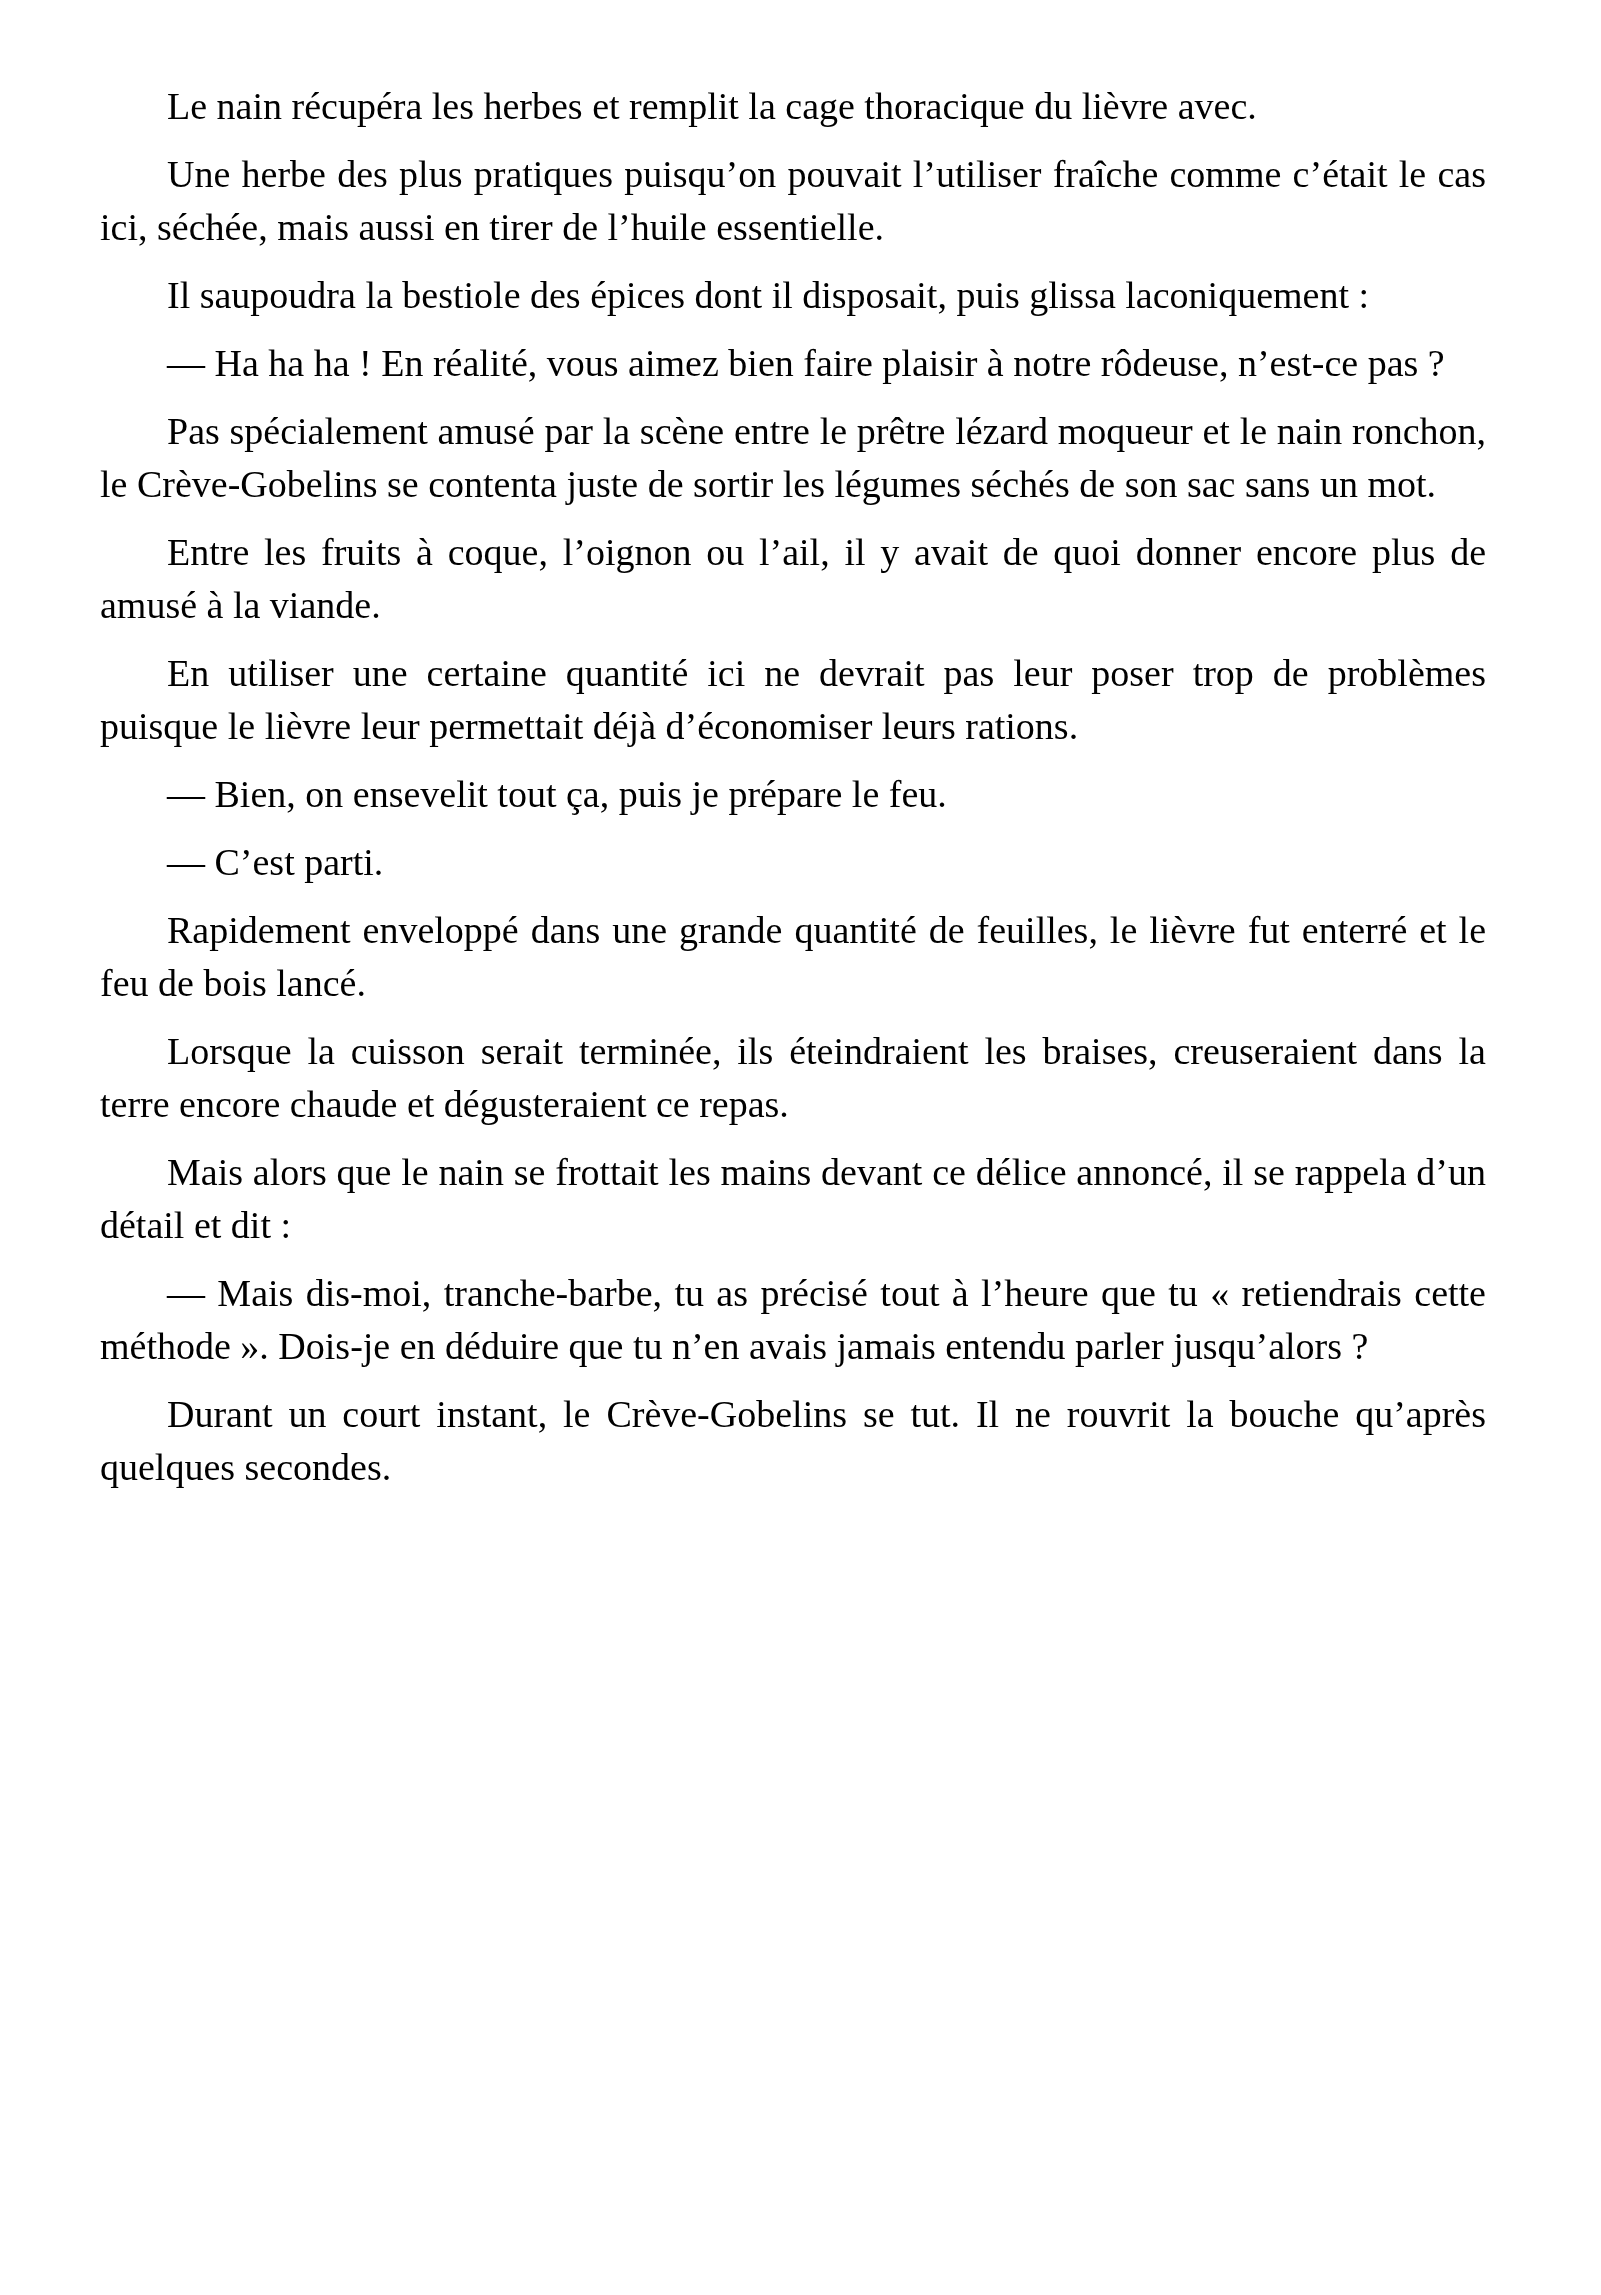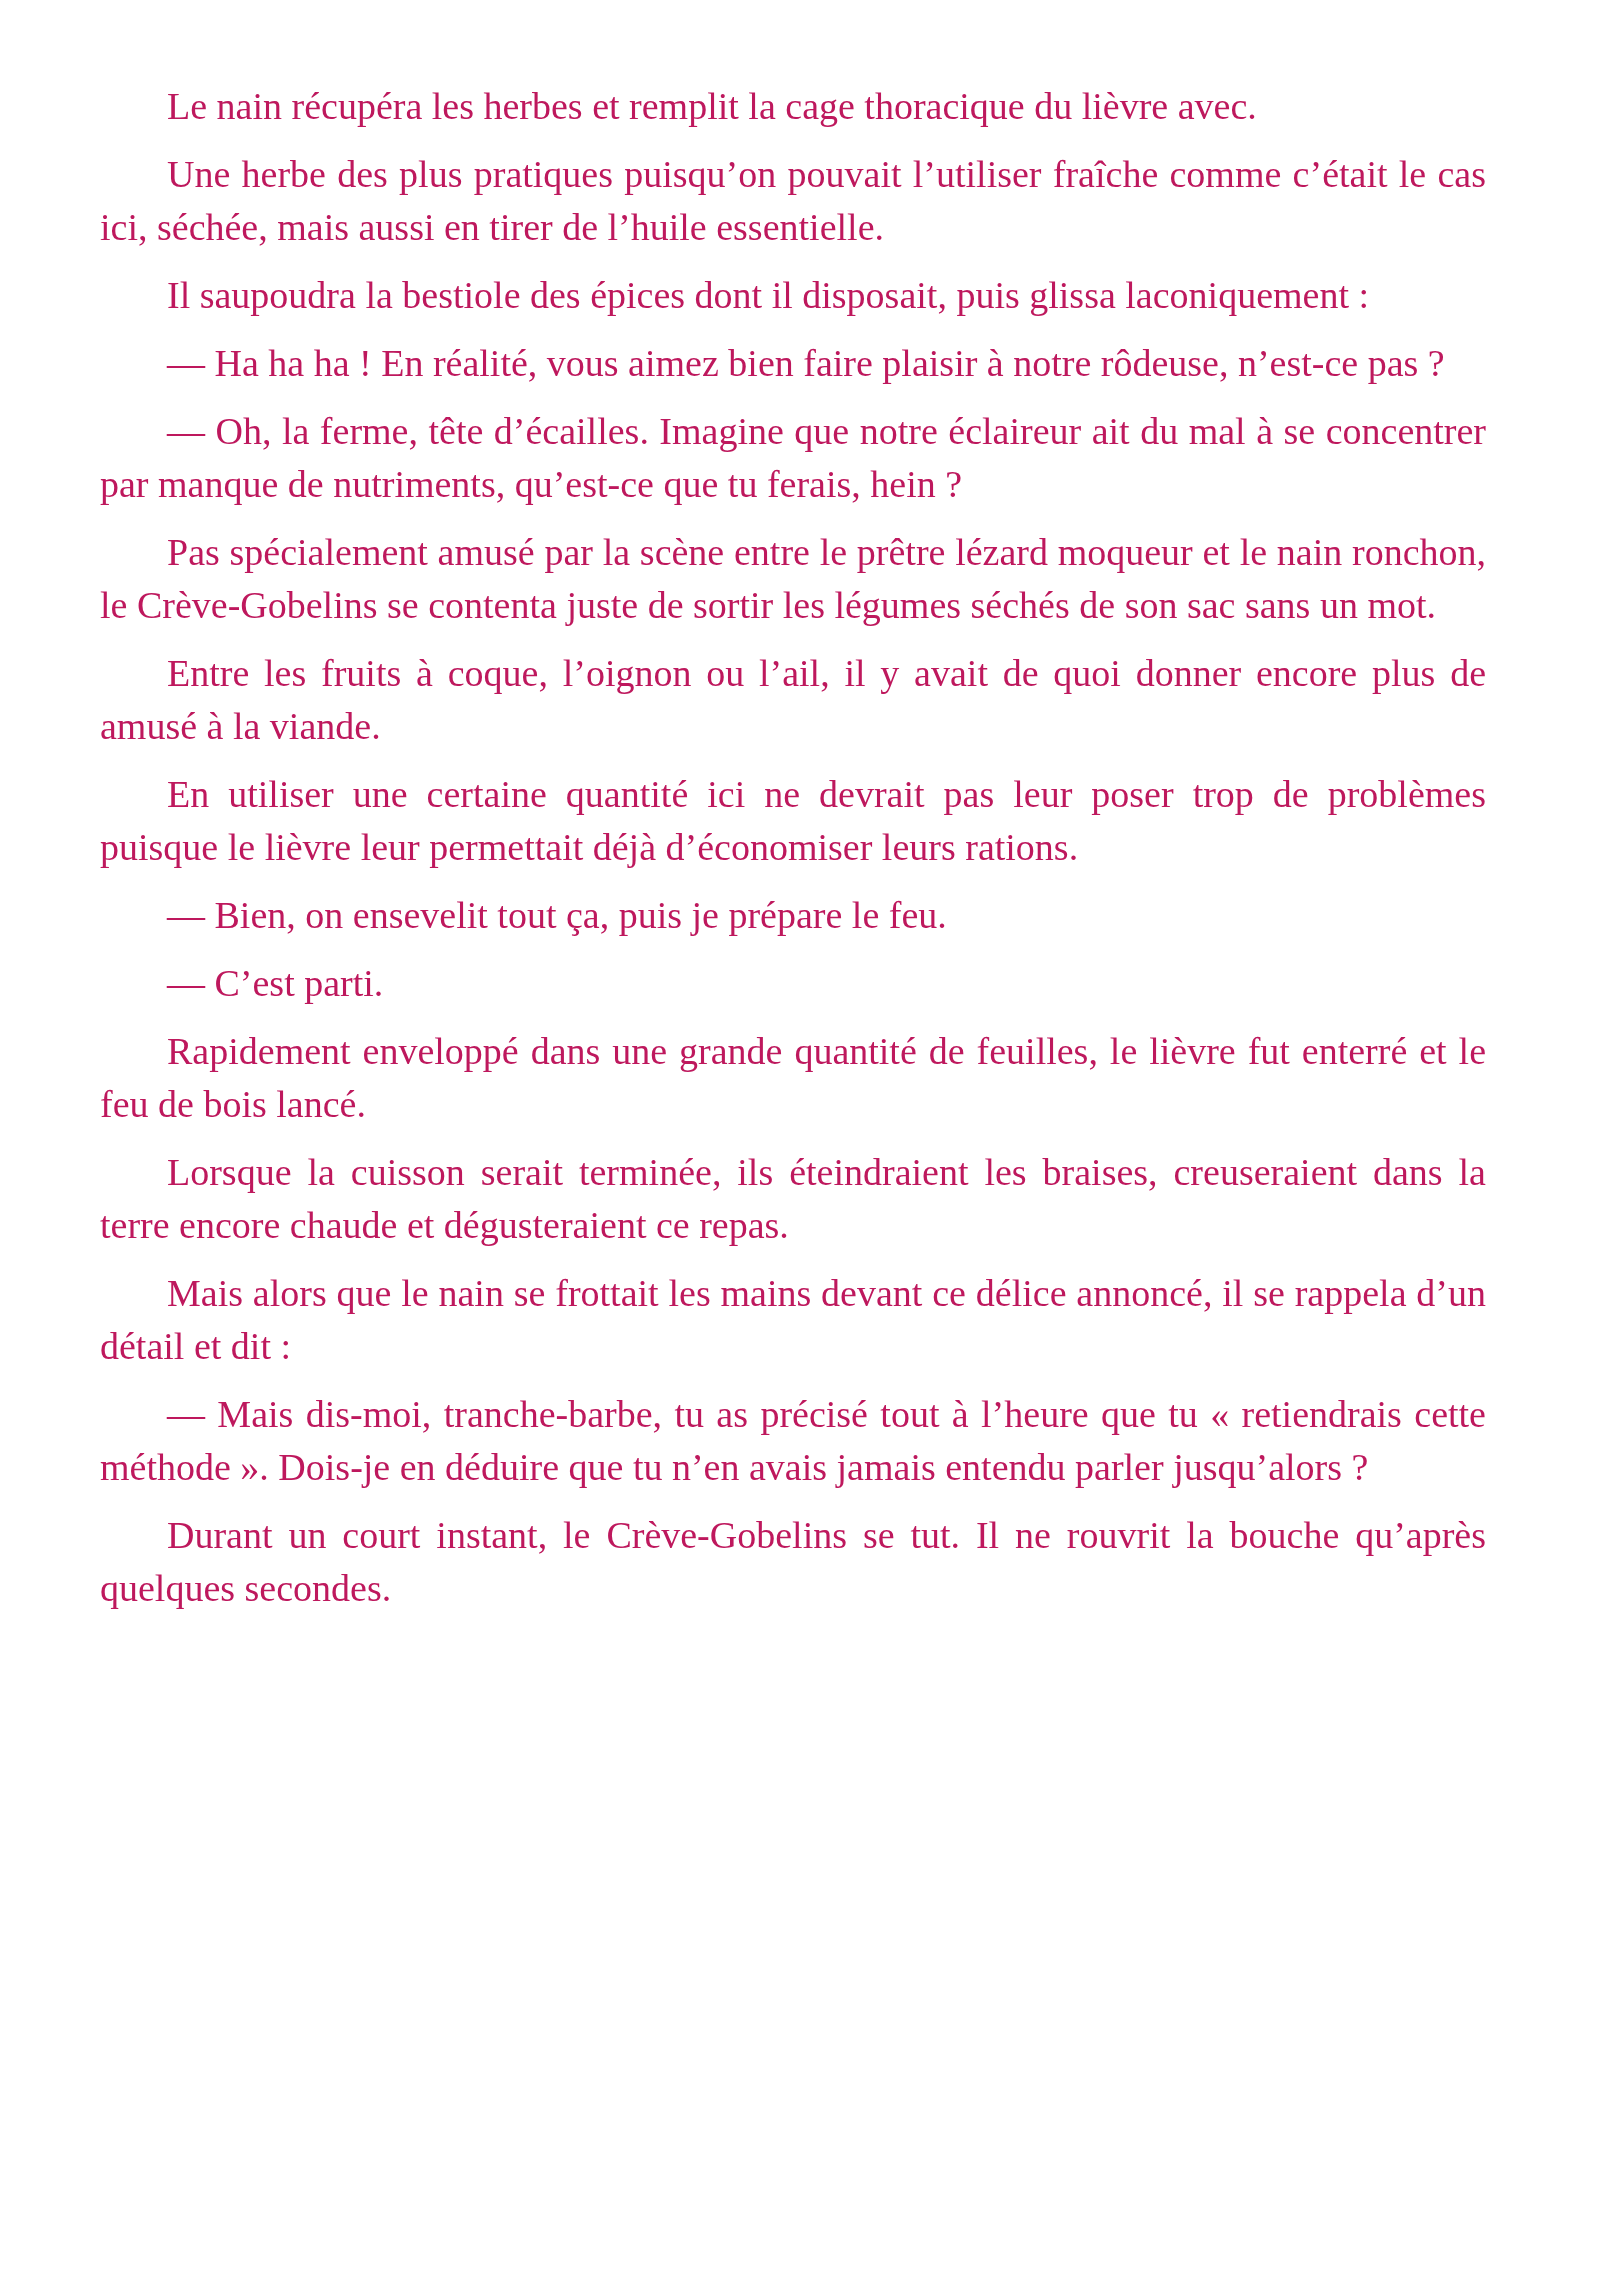--- a/index.html
+++ b/index.html
@@ -5,39 +5,38 @@
   html, body { margin: 0; padding: 0; background: #ffffff; }
   body { width: 1602px; height: 2295px; overflow: hidden; position: relative; }
   .page {
     position: absolute;
     left: 100px;
     top: 80px;
     width: 1386px;
     font-family: "Liberation Serif", "DejaVu Serif", serif;
     font-size: 38px;
     line-height: 53px;
-    color: #be185d;
+    color: #000000;
   }
   .para {
     margin: 0 0 15px 0;
     text-indent: 67px;
     text-align: justify;
     text-align-last: left;
     hyphens: manual;
   }
 </style>
 </head>
 <body>
 
 <div class="page">
   <p class="para">Le nain récupéra les herbes et remplit la cage thoracique du lièvre avec.</p>
   <p class="para">Une herbe des plus pratiques puisqu’on pouvait l’utiliser fraîche comme c’était le cas ici, séchée, mais aussi en tirer de l’huile essentielle.</p>
   <p class="para">Il saupoudra la bestiole des épices dont il disposait, puis glissa laconi­quement :</p>
   <p class="para">— Ha ha ha ! En réalité, vous aimez bien faire plaisir à notre rôdeuse, n’est-ce pas ?</p>
-  <p class="para">— Oh, la ferme, tête d’écailles. Imagine que notre éclaireur ait du mal à se concentrer par manque de nutriments, qu’est-ce que tu ferais, hein ?</p>
   <p class="para">Pas spécialement amusé par la scène entre le prêtre lézard moqueur et le nain ronchon, le Crève-Gobelins se contenta juste de sortir les légumes séchés de son sac sans un mot.</p>
   <p class="para">Entre les fruits à coque, l’oignon ou l’ail, il y avait de quoi donner encore plus de amusé à la viande.</p>
   <p class="para">En utiliser une certaine quantité ici ne devrait pas leur poser trop de problèmes puisque le lièvre leur permettait déjà d’économiser leurs rations.</p>
   <p class="para">— Bien, on ensevelit tout ça, puis je prépare le feu.</p>
   <p class="para">— C’est parti.</p>
   <p class="para">Rapidement enveloppé dans une grande quantité de feuilles, le lièvre fut enterré et le feu de bois lancé.</p>
   <p class="para">Lorsque la cuisson serait terminée, ils éteindraient les braises, creuse­raient dans la terre encore chaude et dégusteraient ce repas.</p>
   <p class="para">Mais alors que le nain se frottait les mains devant ce délice annoncé, il se rappela d’un détail et dit :</p>
   <p class="para">— Mais dis-moi, tranche-barbe, tu as précisé tout à l’heure que tu « retiendrais cette méthode ». Dois-je en déduire que tu n’en avais jamais entendu parler jusqu’alors ?</p>
   <p class="para">Durant un court instant, le Crève-Gobelins se tut. Il ne rouvrit la bouche qu’après quelques secondes.</p>

